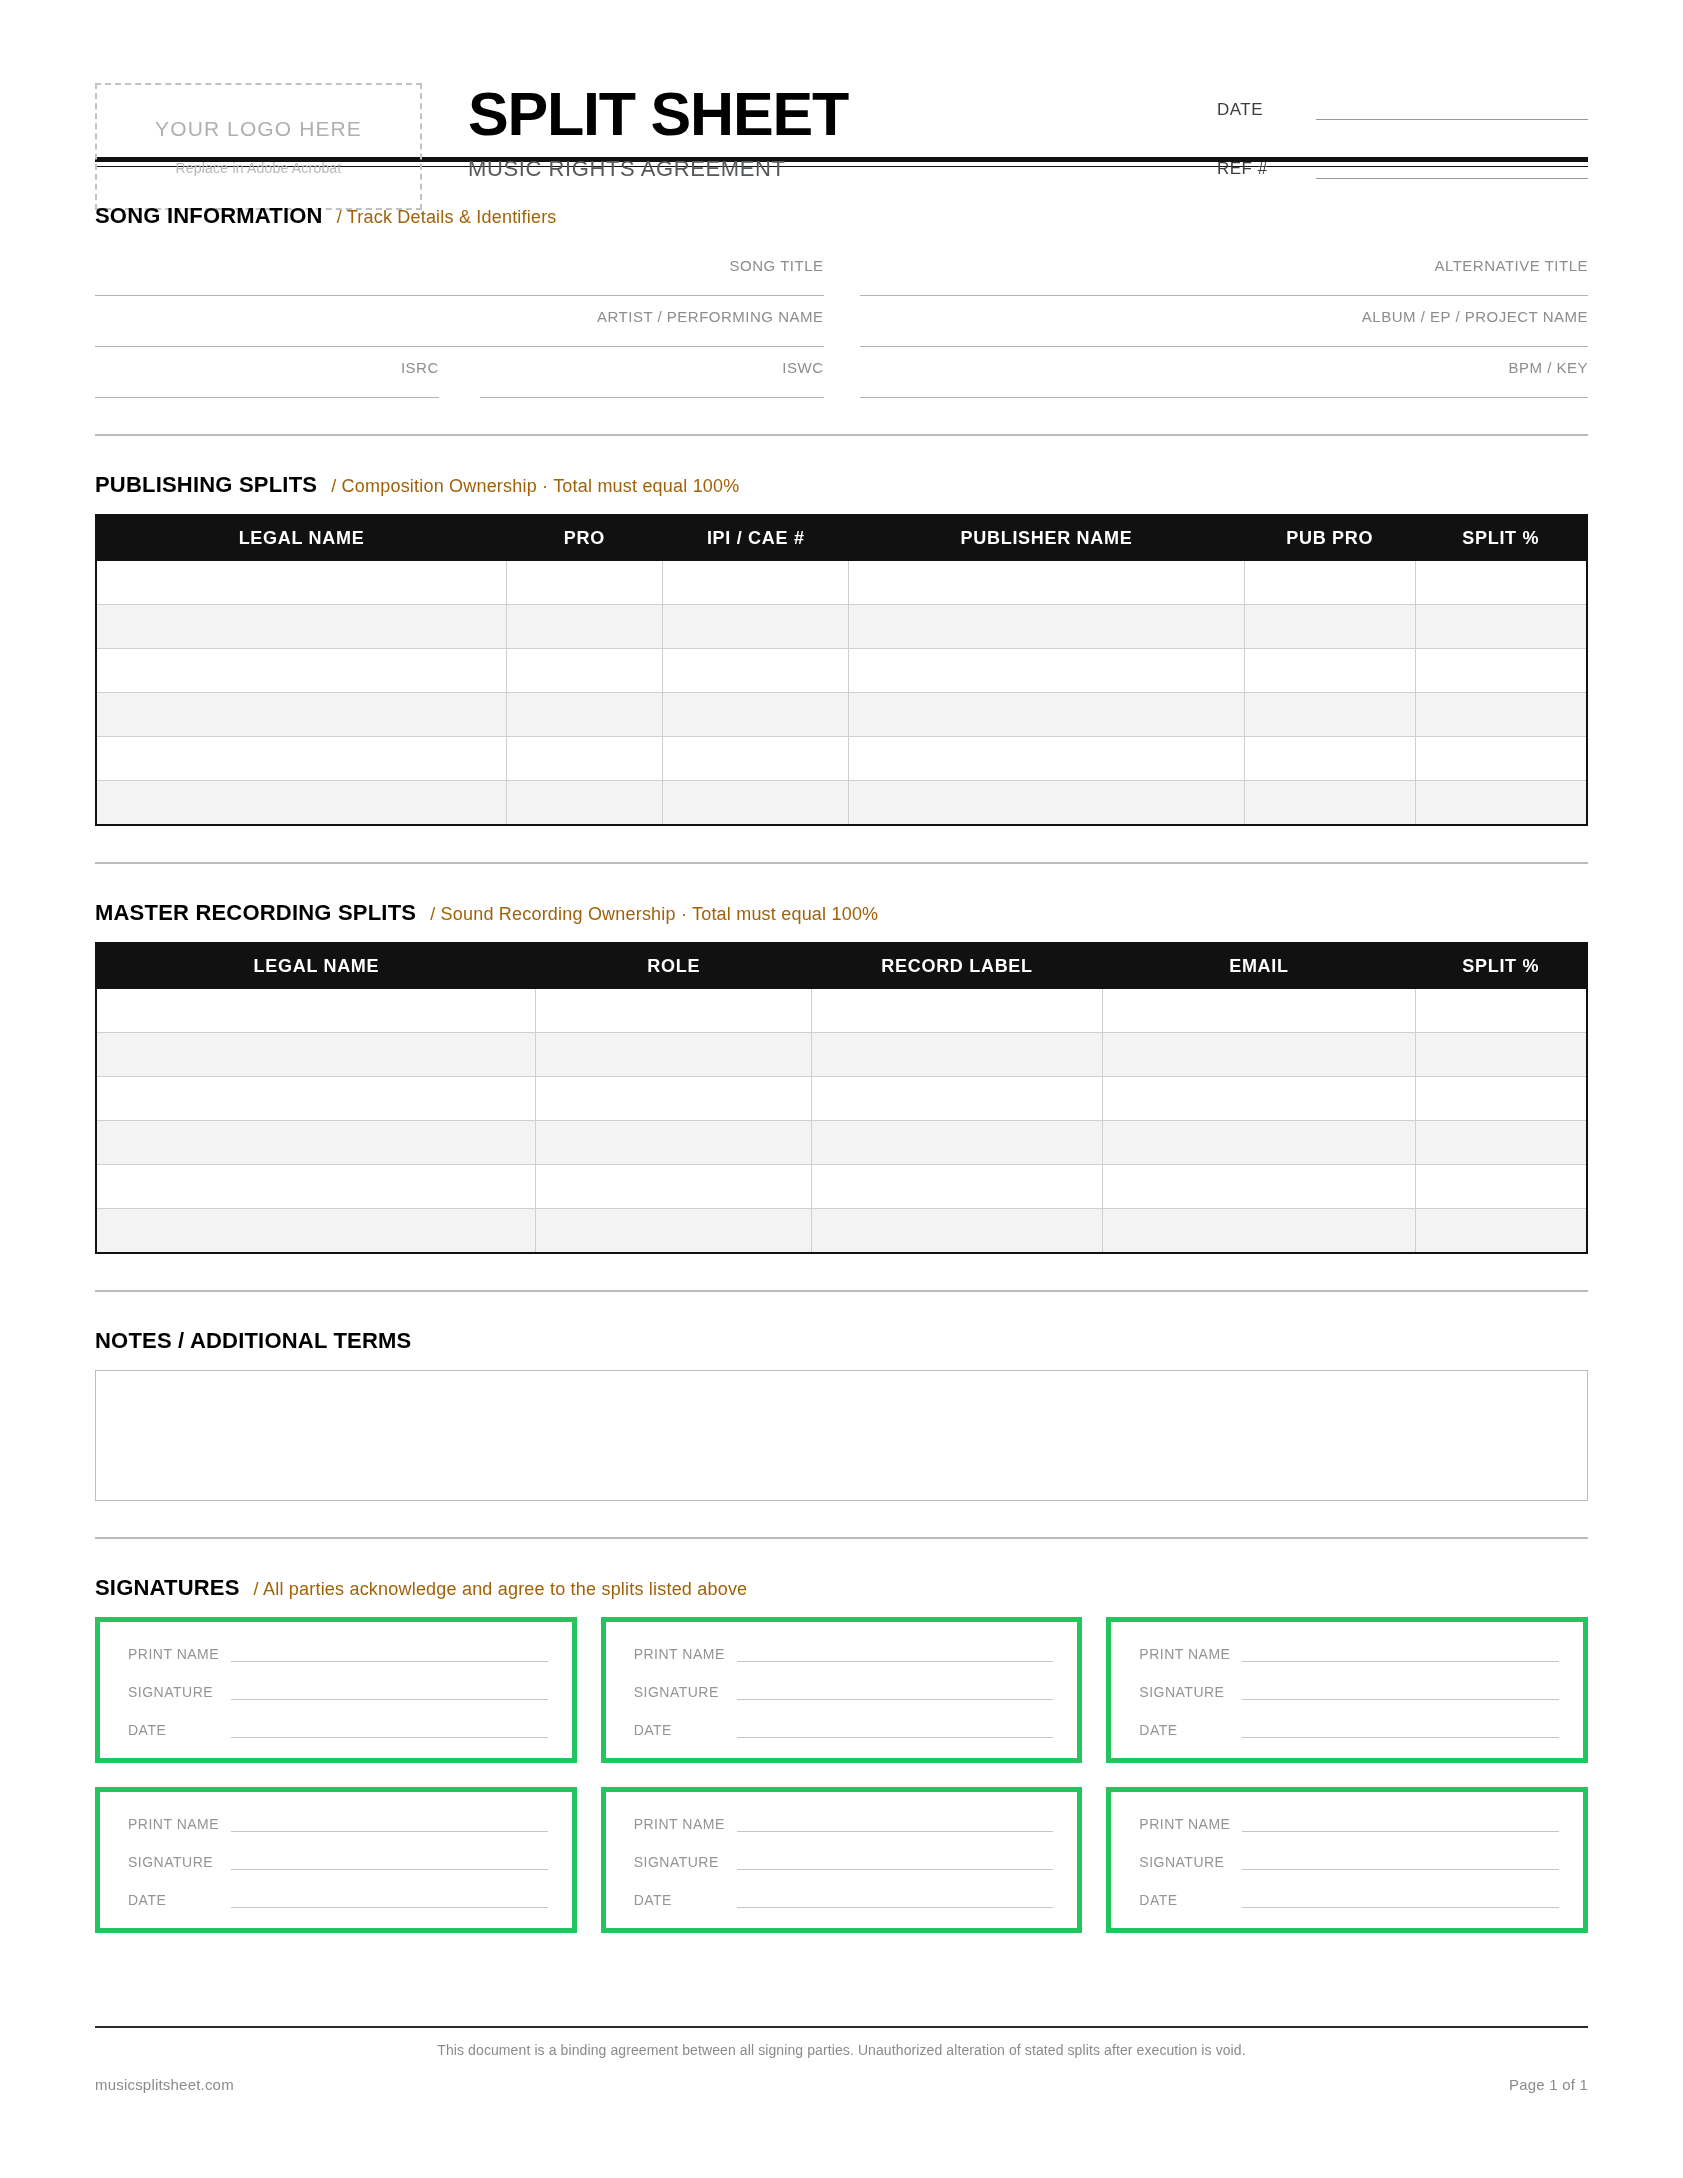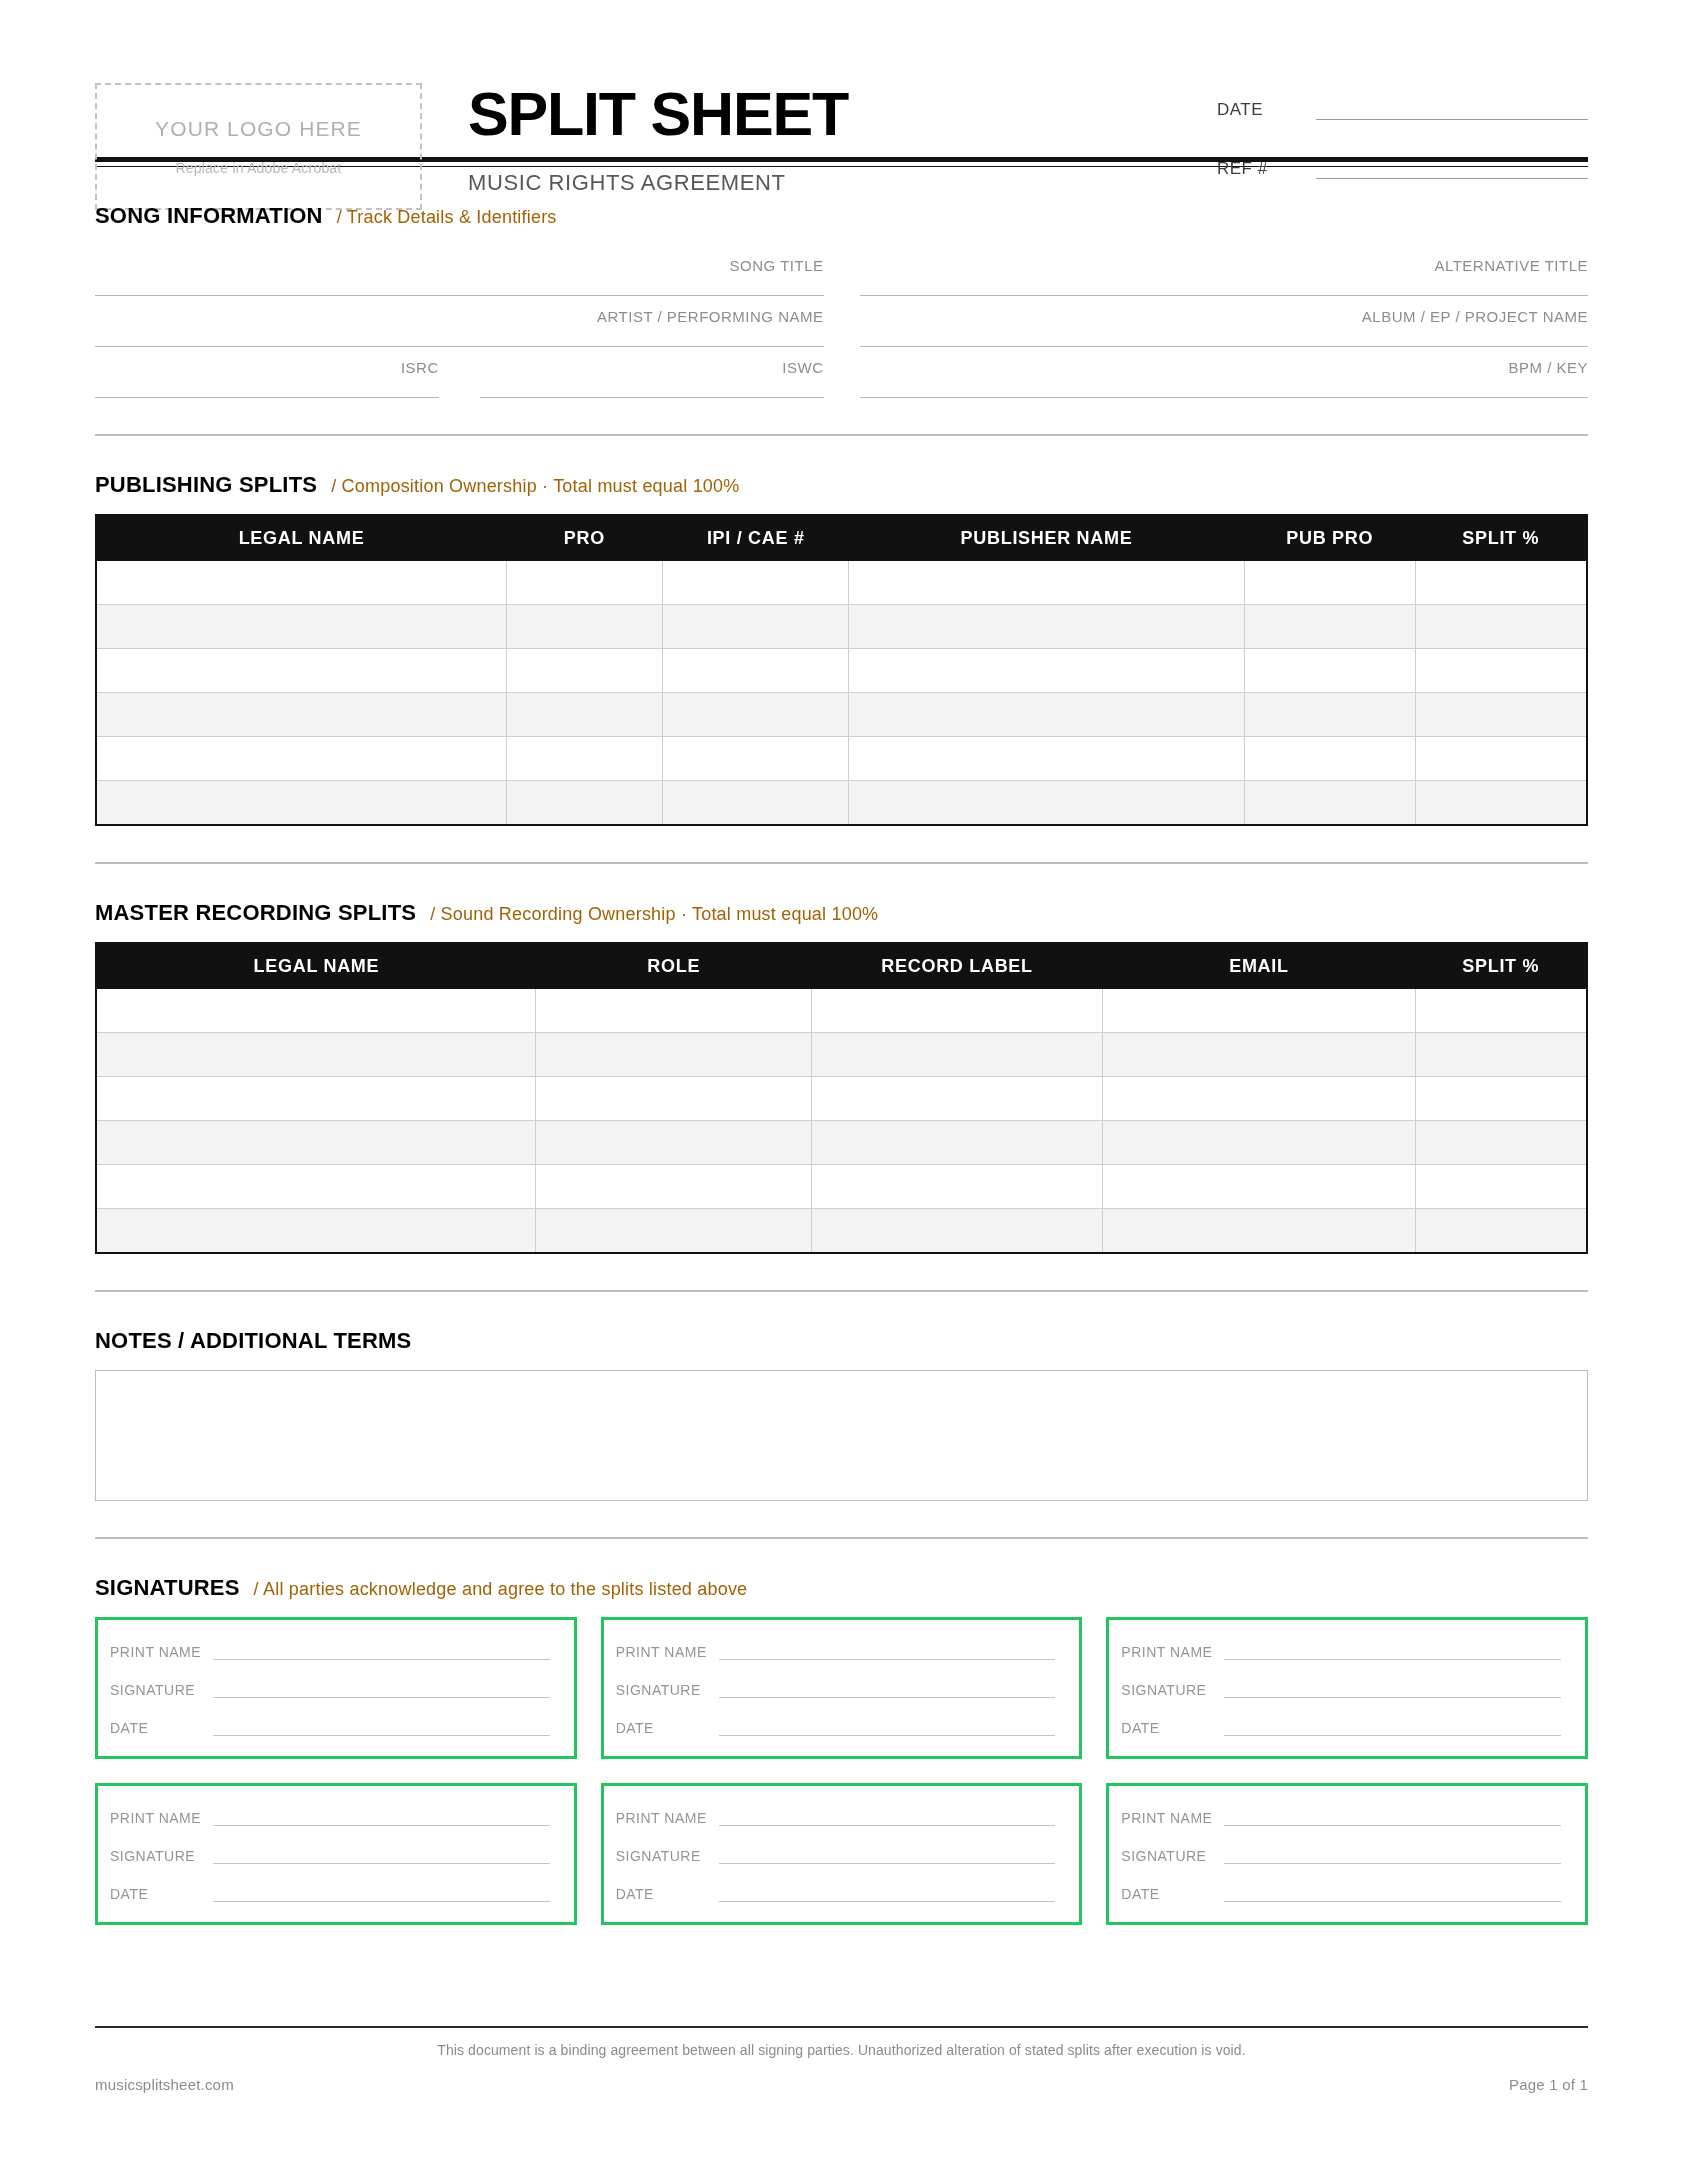--- a/index.html
+++ b/index.html
@@ -61,21 +61,21 @@
     font-weight: bold;
     letter-spacing: -1.2px;
     line-height: 0.98;
     color: #000;
     margin: 0;
   }
   .doc-subtitle {
     font-size: 22px;
     color: #55585a;
     letter-spacing: 0.6px;
-    margin-top: 25px;
+    margin-top: 11px;
   }
   .meta-block {
     margin-left: auto;
     width: 371px;
     padding-top: 14px;
   }
   .meta-row {
     display: flex;
     align-items: flex-end;
     margin-bottom: 36px;
@@ -202,22 +202,22 @@
   
   .sig-grid {
     display: flex;
     flex-wrap: wrap;
     gap: 24px;
     margin-top: 6px;
   }
   .sig-box {
     flex: 0 0 calc((100% - 48px) / 3);
     box-sizing: border-box;
-    border: 3px solid #22c55e;
-    padding: 24px 24px 20px 12px;
+    border: 5px solid #22c55e;
+    padding: 24px 24px 20px 28px;
   }
   .sig-line-row {
     display: flex;
     align-items: flex-end;
     margin-bottom: 22px;
   }
   .sig-line-row:last-child { margin-bottom: 0; }
   .sig-label {
     font-size: 14px;
     color: #949494;

